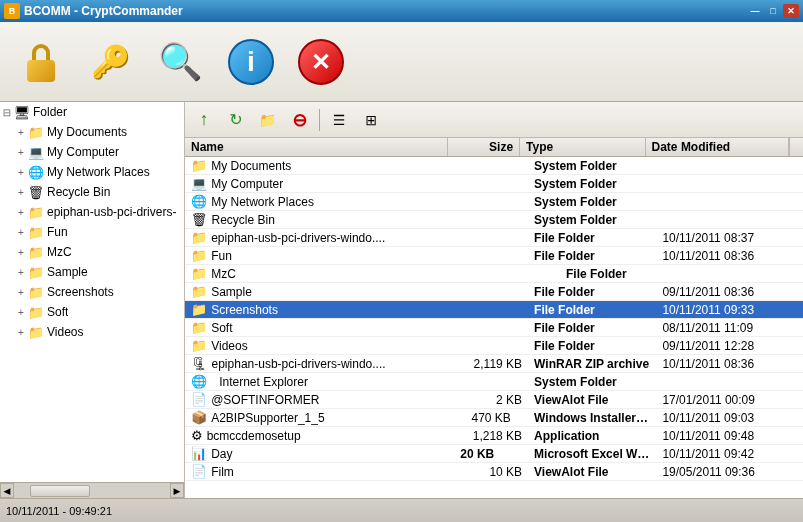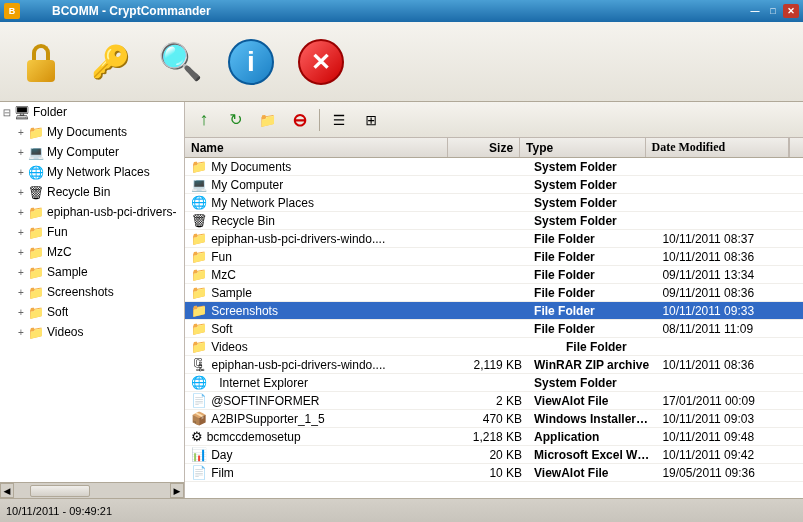--- a/index.html
+++ b/index.html
@@ -16,21 +16,21 @@
       font-size: 12px;
       font-weight: bold;
     }
     #title-bar .title-icon {
       width: 16px; height: 16px; margin-right: 4px;
       background: #f0a000;
       border-radius: 2px;
       display: flex; align-items: center; justify-content: center;
       font-size: 9px; color: white;
     }
-    #title-bar .title-text { flex: 1; margin-left: 28px; }
+    #title-bar .title-text { flex: 1; }
     #title-controls { display: flex; gap: 2px; }
     .title-btn {
       width: 16px; height: 14px; display: flex; align-items: center; justify-content: center;
       font-size: 9px; color: white; cursor: pointer; border-radius: 2px;
     }
     .title-btn.close { background: #c0392b; }
 
     
     #toolbar {
       background: linear-gradient(to bottom, #f5f3ee, #e5e2d9);
@@ -234,21 +234,21 @@
       font-size: 12px;
       font-weight: bold;
       border-right: 1px solid #c0b8b0;
       cursor: pointer;
       display: flex; align-items: center;
       user-select: none;
     }
     .col-name { width: 295px; }
     .col-size { width: 80px; justify-content: flex-end; }
     .col-type { width: 140px; }
-    .col-date { width: 160px; font-family: Liberation Serif, serif; }
+    .col-date { width: 160px; }
 
     .file-row {
       display: flex;
       align-items: center;
       height: 18px;
       border-bottom: 1px solid #f0eeea;
       cursor: pointer;
     }
     .file-row.selected { background: #316ac5; color: white; }
     .file-cell {
@@ -481,21 +481,20 @@
             <div class="file-cell type">File Folder</div>
             <div class="file-cell date">10/11/2011 08:36</div>
           </div>
           <div class="file-row">
             <div class="file-cell name">
               <span class="file-icon">📁</span>
               <span style="overflow: hidden; text-overflow: ellipsis; white-space: nowrap;">MzC</span>
             </div>
             <div class="file-cell size" style="text-align: right; display: block;"></div>
             <div class="file-cell type">File Folder</div>
-            <div class="file-cell date">09/11/2011 13:34</div>
           </div>
           <div class="file-row">
             <div class="file-cell name">
               <span class="file-icon">📁</span>
               <span style="overflow: hidden; text-overflow: ellipsis; white-space: nowrap;">Sample</span>
             </div>
             <div class="file-cell size" style="text-align: right; display: block;"></div>
             <div class="file-cell type">File Folder</div>
             <div class="file-cell date">09/11/2011 08:36</div>
           </div>
@@ -517,20 +516,21 @@
             <div class="file-cell type">File Folder</div>
             <div class="file-cell date">08/11/2011 11:09</div>
           </div>
           <div class="file-row">
             <div class="file-cell name">
               <span class="file-icon">📁</span>
               <span style="overflow: hidden; text-overflow: ellipsis; white-space: nowrap;">Videos</span>
             </div>
             <div class="file-cell size" style="text-align: right; display: block;"></div>
             <div class="file-cell type">File Folder</div>
+            <div class="file-cell date">09/11/2011 12:28</div>
           </div>
           <div class="file-row">
             <div class="file-cell name">
               <span class="file-icon">🗜</span>
               <span style="overflow: hidden; text-overflow: ellipsis; white-space: nowrap;">epiphan-usb-pci-drivers-windo....</span>
             </div>
             <div class="file-cell size" style="text-align: right; display: block;">2,119 KB</div>
             <div class="file-cell type">WinRAR ZIP archive</div>
             <div class="file-cell date">10/11/2011 08:36</div>
           </div>
@@ -550,39 +550,39 @@
             </div>
             <div class="file-cell size" style="text-align: right; display: block;">2 KB</div>
             <div class="file-cell type">ViewAlot File</div>
             <div class="file-cell date">17/01/2011 00:09</div>
           </div>
           <div class="file-row">
             <div class="file-cell name">
               <span class="file-icon">📦</span>
               <span style="overflow: hidden; text-overflow: ellipsis; white-space: nowrap;">A2BIPSupporter_1_5</span>
             </div>
-            <div class="file-cell size" style="text-align: right; display: block;">470 KB</div>
+            <div class="file-cell size" style="text-align: center; display: block;">470 KB</div>
             <div class="file-cell type">Windows Installer P...</div>
             <div class="file-cell date">10/11/2011 09:03</div>
           </div>
           <div class="file-row">
             <div class="file-cell name">
               <span class="file-icon">⚙</span>
               <span style="overflow: hidden; text-overflow: ellipsis; white-space: nowrap;">bcmccdemosetup</span>
             </div>
             <div class="file-cell size" style="text-align: right; display: block;">1,218 KB</div>
             <div class="file-cell type">Application</div>
             <div class="file-cell date">10/11/2011 09:48</div>
           </div>
           <div class="file-row">
             <div class="file-cell name">
               <span class="file-icon">📊</span>
               <span style="overflow: hidden; text-overflow: ellipsis; white-space: nowrap;">Day</span>
             </div>
-            <div class="file-cell size" style="text-align: right; display: block;">20 KB</div>
+            <div class="file-cell size" style="text-align: left; display: block; font-weight: bold;">20 KB</div>
             <div class="file-cell type">Microsoft Excel Wor...</div>
             <div class="file-cell date">10/11/2011 09:42</div>
           </div>
           <div class="file-row">
             <div class="file-cell name">
               <span class="file-icon">📄</span>
               <span style="overflow: hidden; text-overflow: ellipsis; white-space: nowrap;">Film</span>
             </div>
             <div class="file-cell size" style="text-align: right; display: block;">10 KB</div>
             <div class="file-cell type">ViewAlot File</div>

